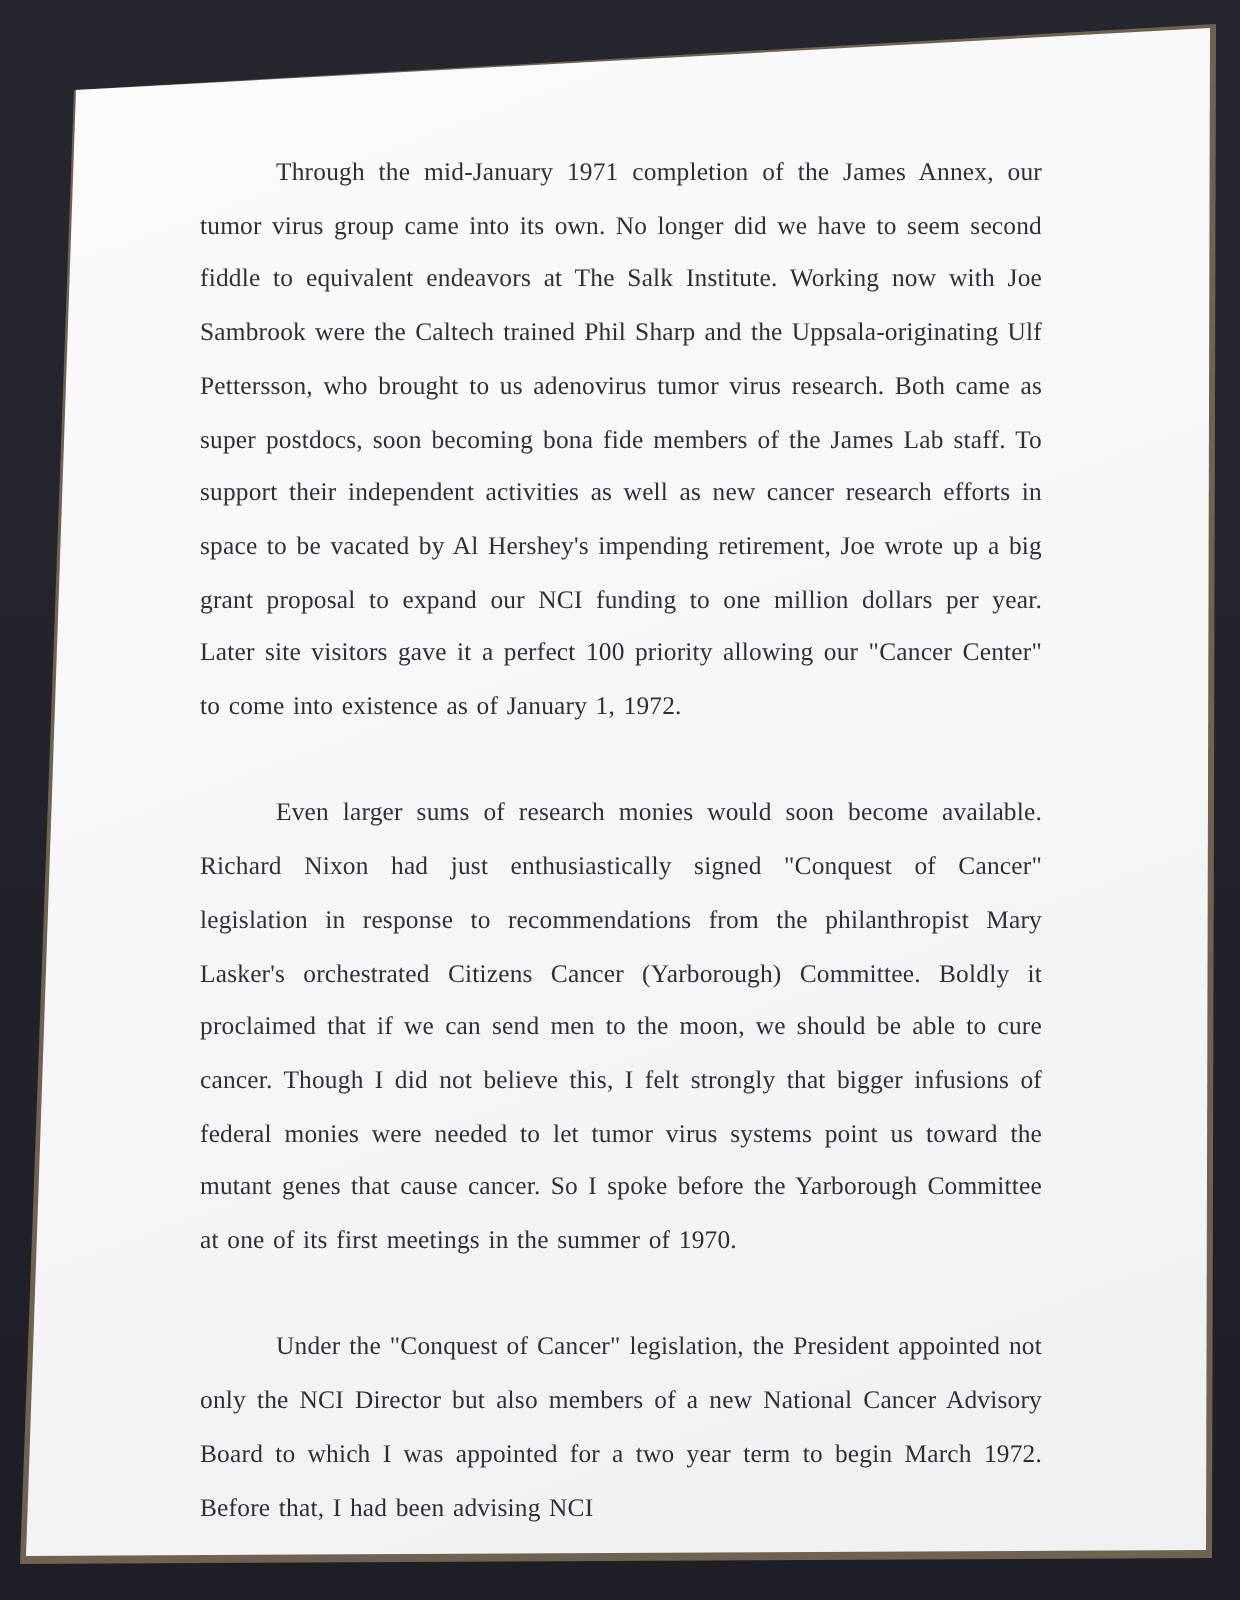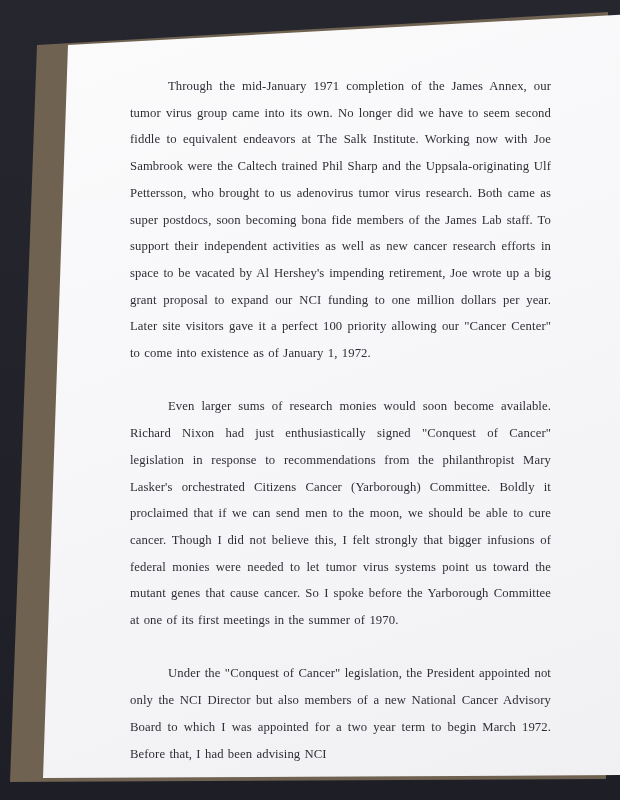--- a/index.html
+++ b/index.html
@@ -21,21 +21,20 @@
     background: #6f6250;
     clip-path: polygon(37px 45px, 608px 12px, 606px 779px, 10px 782px);
   }
 
   
   .page {
     position: absolute;
     inset: 0;
     background: linear-gradient(160deg, #fbfbfc 0%, #f7f7f9 45%, #f0f0f3 100%);
     clip-path: polygon(38px 45px, 605px 14px, 603px 775px, 13px 778px);
-    margin-left: 30px;
   }
 
   .mark {
     position: absolute;
     color: #6a6a70;
     font-size: 11px;
     line-height: 11px;
   }
   .m1 { left: 35px; top: 31px; }
   .m2 { left: 69px; top: 28px; }

